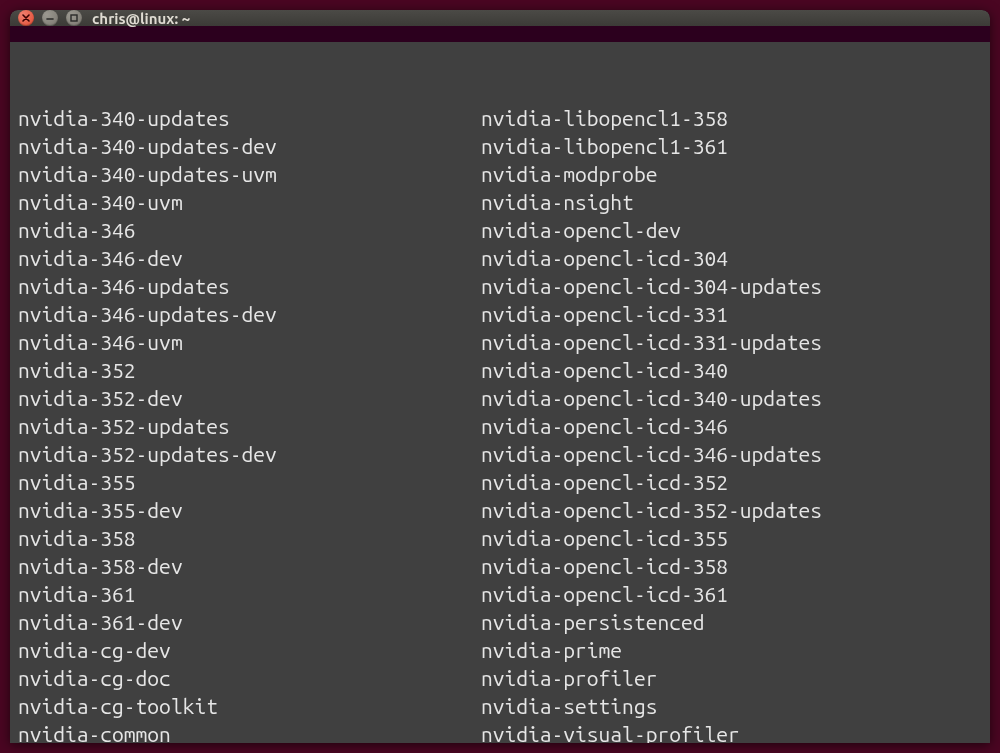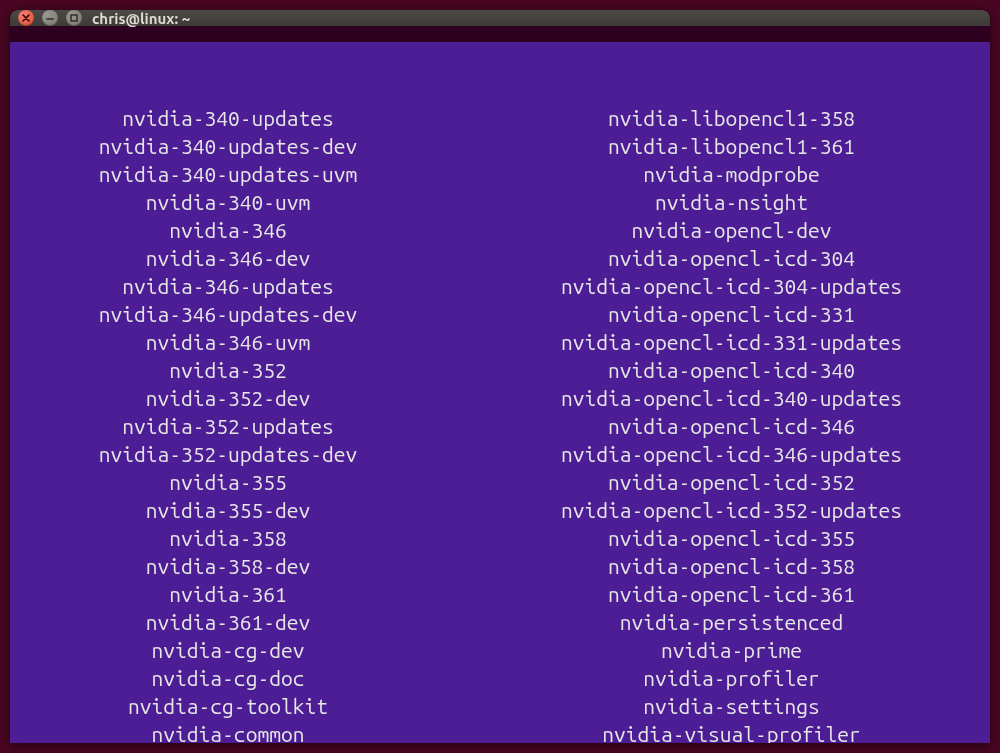--- a/index.html
+++ b/index.html
@@ -41,28 +41,27 @@
     font-size: 10px; line-height: 1; cursor: pointer;
   }
   .wbtn.close { background: radial-gradient(circle at 30% 30%, #f08070, #e24a30); box-shadow: inset 0 -1px 1px rgba(0,0,0,.3); }
   .wbtn.min   { background: radial-gradient(circle at 30% 30%, #9b9890, #7a776f); box-shadow: inset 0 -1px 1px rgba(0,0,0,.3); }
   .wbtn.max   { background: radial-gradient(circle at 30% 30%, #9b9890, #7a776f); box-shadow: inset 0 -1px 1px rgba(0,0,0,.3); }
   .wbtn svg { width: 10px; height: 10px; }
   .title { color: #dfdbd2; }
   .term {
     position: absolute;
     top: 32px; left: 0; right: 0; bottom: 0;
-    background: #4c1d95;
+    background: #404040;
     padding: 6px 8px 8px 8px;
     color: #e6e6e6;
     font-size: 21px;
     line-height: 28px;
     white-space: pre;
     overflow: hidden;
-    text-align: center;
   }
   .listing { display: flex; }
   .col { display: block; white-space: pre; }
   .col.left { width: 420px; }
   .col.right { flex: 1; margin-left: 43px; }
 </style>
 </head>
 <body>
 
 <div class="window">

